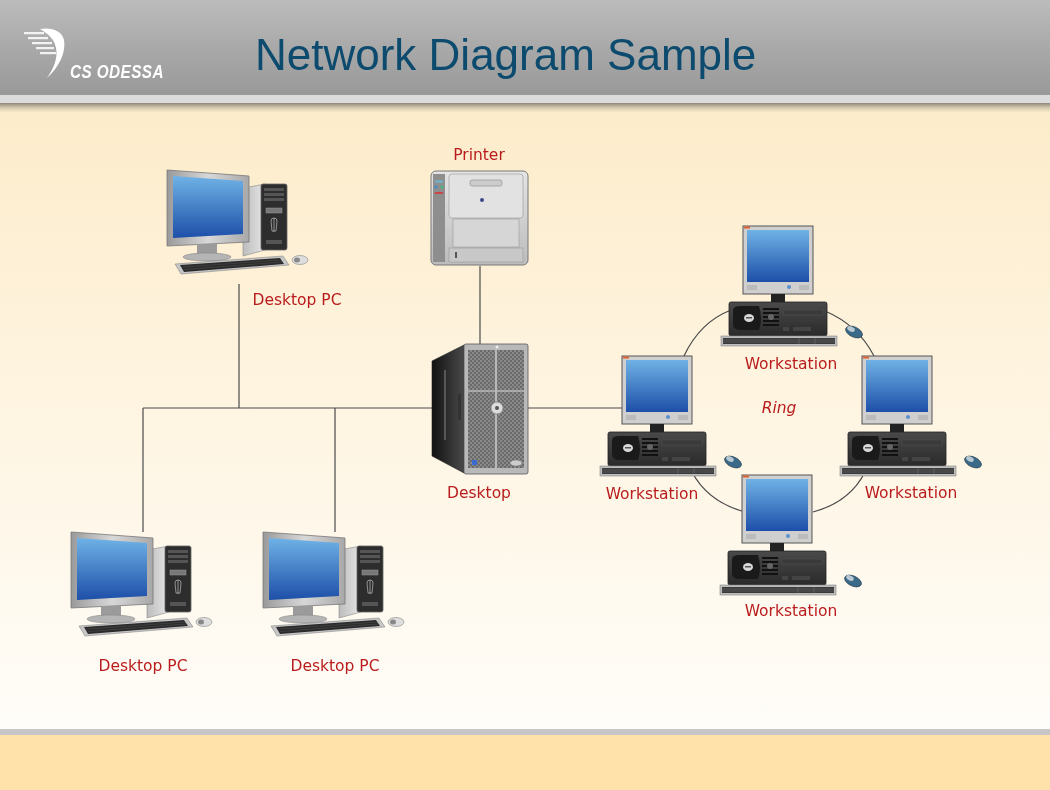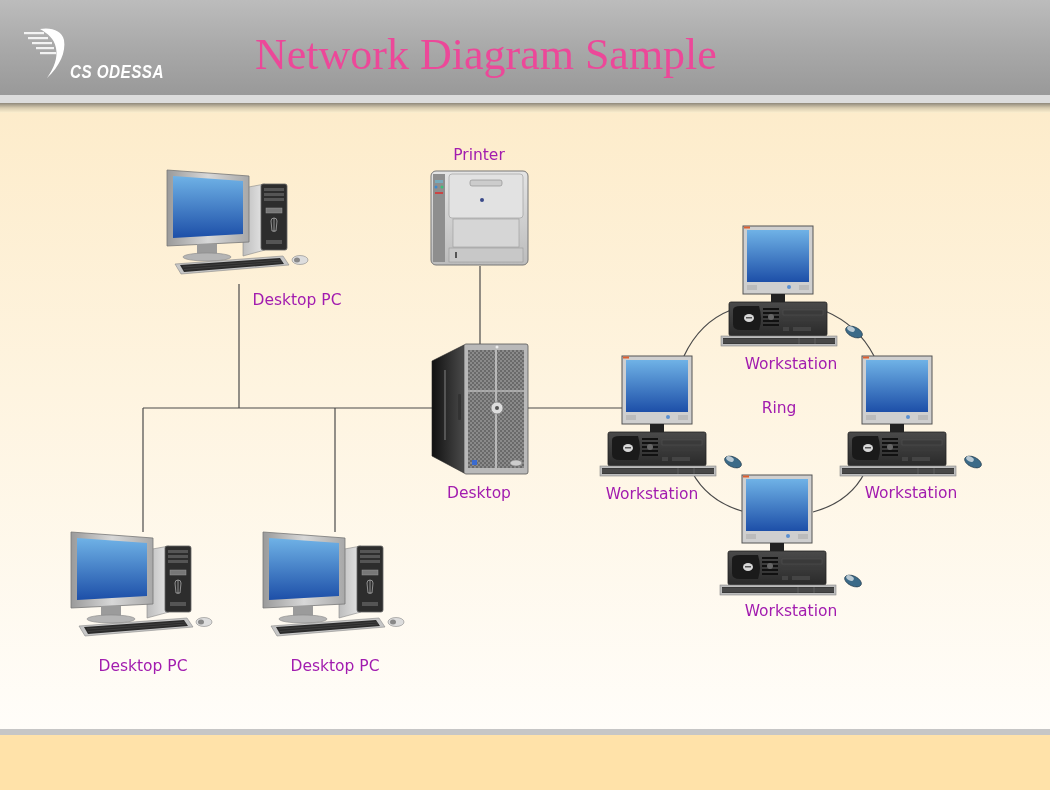--- a/index.html
+++ b/index.html
@@ -5,28 +5,28 @@
   html, body { margin: 0; padding: 0; }
   body { width: 1050px; height: 790px; overflow: hidden; position: relative; background: #fff; font-family: "DejaVu Sans", sans-serif; }
   .header { position: absolute; left: 0; top: 0; width: 1050px; height: 95px;
     background: linear-gradient(#bcbcbc 0%, #a9a9a9 50%, #999 100%); }
   .header-stripe { position: absolute; left: 0; top: 95px; width: 1050px; height: 8px; background: #dcdcdc; }
   .header-shadow { position: absolute; left: 0; top: 103px; width: 1050px; height: 10px;
     background: linear-gradient(#8f887a, #d8ccb0 50%, #fdf0d0); }
   .logo { position: absolute; left: 22px; top: 26px; width: 150px; height: 60px; }
   .logo-text { position: absolute; left: 70px; top: 62px; color: #fff; font-family: "Liberation Sans", sans-serif;
     font-weight: bold; font-style: italic; font-size: 18px; letter-spacing: 0.5px; transform: scaleX(0.85); transform-origin: left; }
-  .title { position: absolute; left: 255px; top: 28px; color: #ec4899; font-family: Liberation Serif, serif;
+  .title { position: absolute; left: 255px; top: 28px; color: #0c4a6e; font-family: Liberation Sans, sans-serif;
     font-size: 44px; line-height: 54px; white-space: nowrap; }
   .canvas { position: absolute; left: 0; top: 113px; width: 1050px; height: 617px;
     background: linear-gradient(#fdeccb 0%, #fef4e0 45%, #fffdf9 100%); }
   .footer-stripe { position: absolute; left: 0; top: 729px; width: 1050px; height: 6px; background: #c6c6c6; }
   .footer { position: absolute; left: 0; top: 735px; width: 1050px; height: 55px; background: #ffe2a9; }
   svg.diagram { position: absolute; left: 0; top: 0; width: 1050px; height: 790px; }
-  .label { position: absolute; font-family: "DejaVu Sans", sans-serif; font-size: 15.5px; color: #a21caf;
+  .label { position: absolute; font-family: "DejaVu Sans", sans-serif; font-size: 15.5px; color: #b91c1c;
     white-space: nowrap; transform: translateX(-50%); text-align: right; }
 </style>
 </head>
 <body>
 
 <div class="header"></div>
 <div class="header-stripe"></div>
 <div class="header-shadow"></div>
 
 <svg class="logo" viewBox="0 0 150 60">
@@ -203,13 +203,13 @@
 
 <div class="label" style="left:297px; top:291px;">Desktop PC</div>
 <div class="label" style="left:143px; top:657px;">Desktop PC</div>
 <div class="label" style="left:335px; top:657px;">Desktop PC</div>
 <div class="label" style="left:479px; top:146px;">Printer</div>
 <div class="label" style="left:479px; top:484px;">Desktop</div>
 <div class="label" style="left:791px; top:355px;">Workstation</div>
 <div class="label" style="left:652px; top:485px;">Workstation</div>
 <div class="label" style="left:911px; top:484px;">Workstation</div>
 <div class="label" style="left:791px; top:602px;">Workstation</div>
-<div class="label" style="left:779px; top:399px;">Ring</div>
+<div class="label" style="left:779px; top:399px;font-style:italic;">Ring</div>
 
 </body></html>

